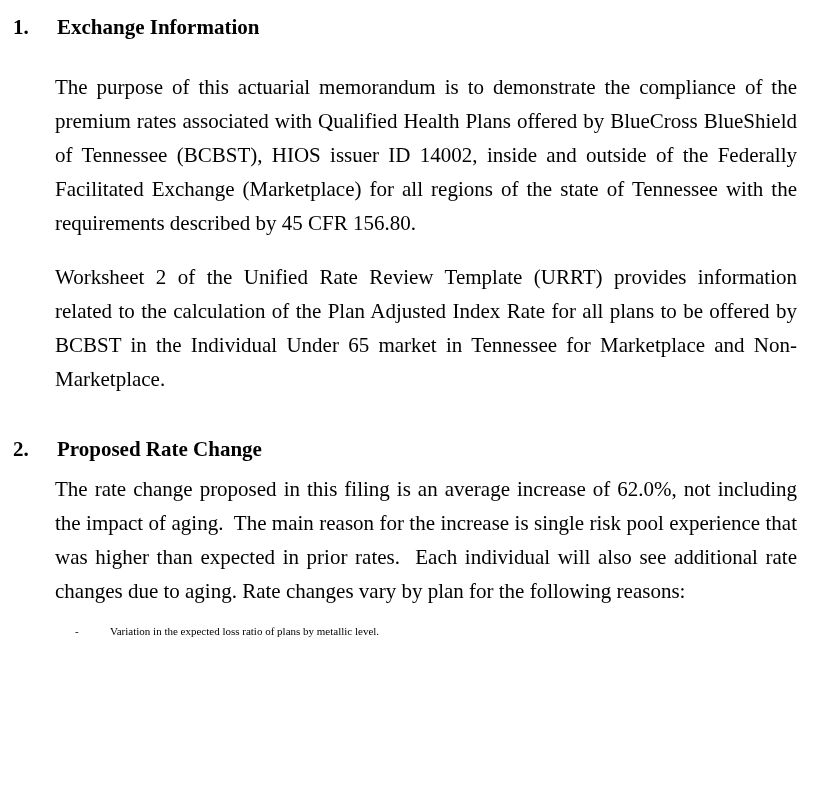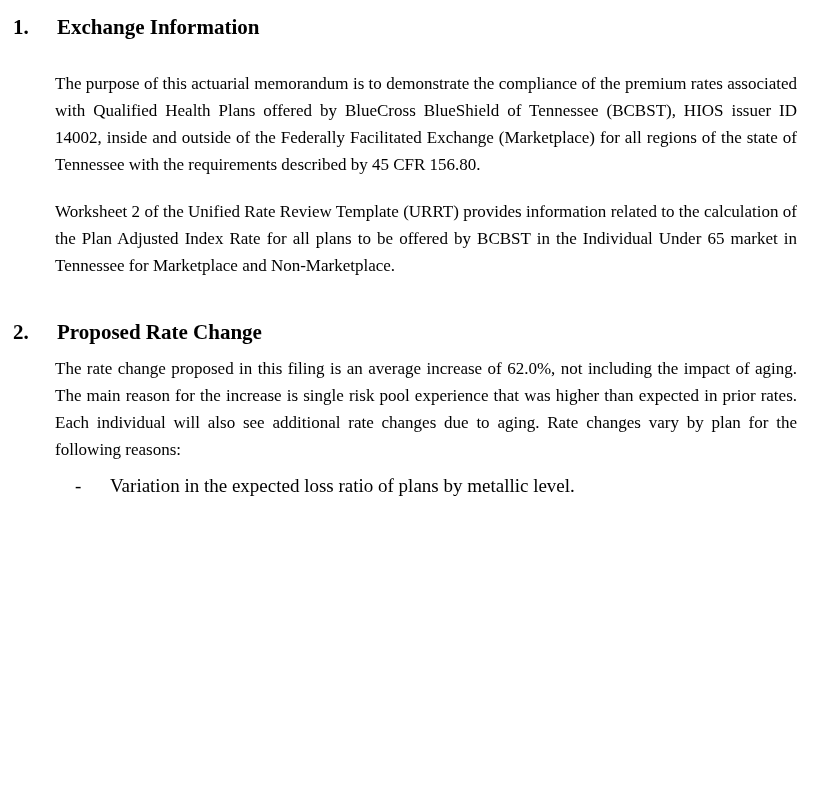--- a/index.html
+++ b/index.html
@@ -25,39 +25,39 @@
   }
   .sec-num {
     flex: 0 0 44px;
     width: 44px;
   }
   .sec-title {
     flex: 1;
   }
   .para {
     margin: 30px 0 0 42px;
-    font-size: 17px;
-    line-height: 27px;
+    font-size: 21px;
+    line-height: 34px;
     text-align: justify;
     white-space: pre-wrap;
   }
   .para + .para {
     margin-top: 20px;
   }
   .section-2 {
     margin-top: 40px;
   }
   .section-2 .para {
     margin-top: 10px;
   }
   .bullet {
     margin: 0 0 0 62px;
     padding-left: 35px;
     text-indent: -35px;
-    font-size: 19px;
+    font-size: 11px;
     line-height: 34px;
     text-align: justify;
   }
   .bullet.first {
     margin-top: 6px;
   }
   .dash {
     display: inline-block;
     width: 35px;
     text-indent: 0;

